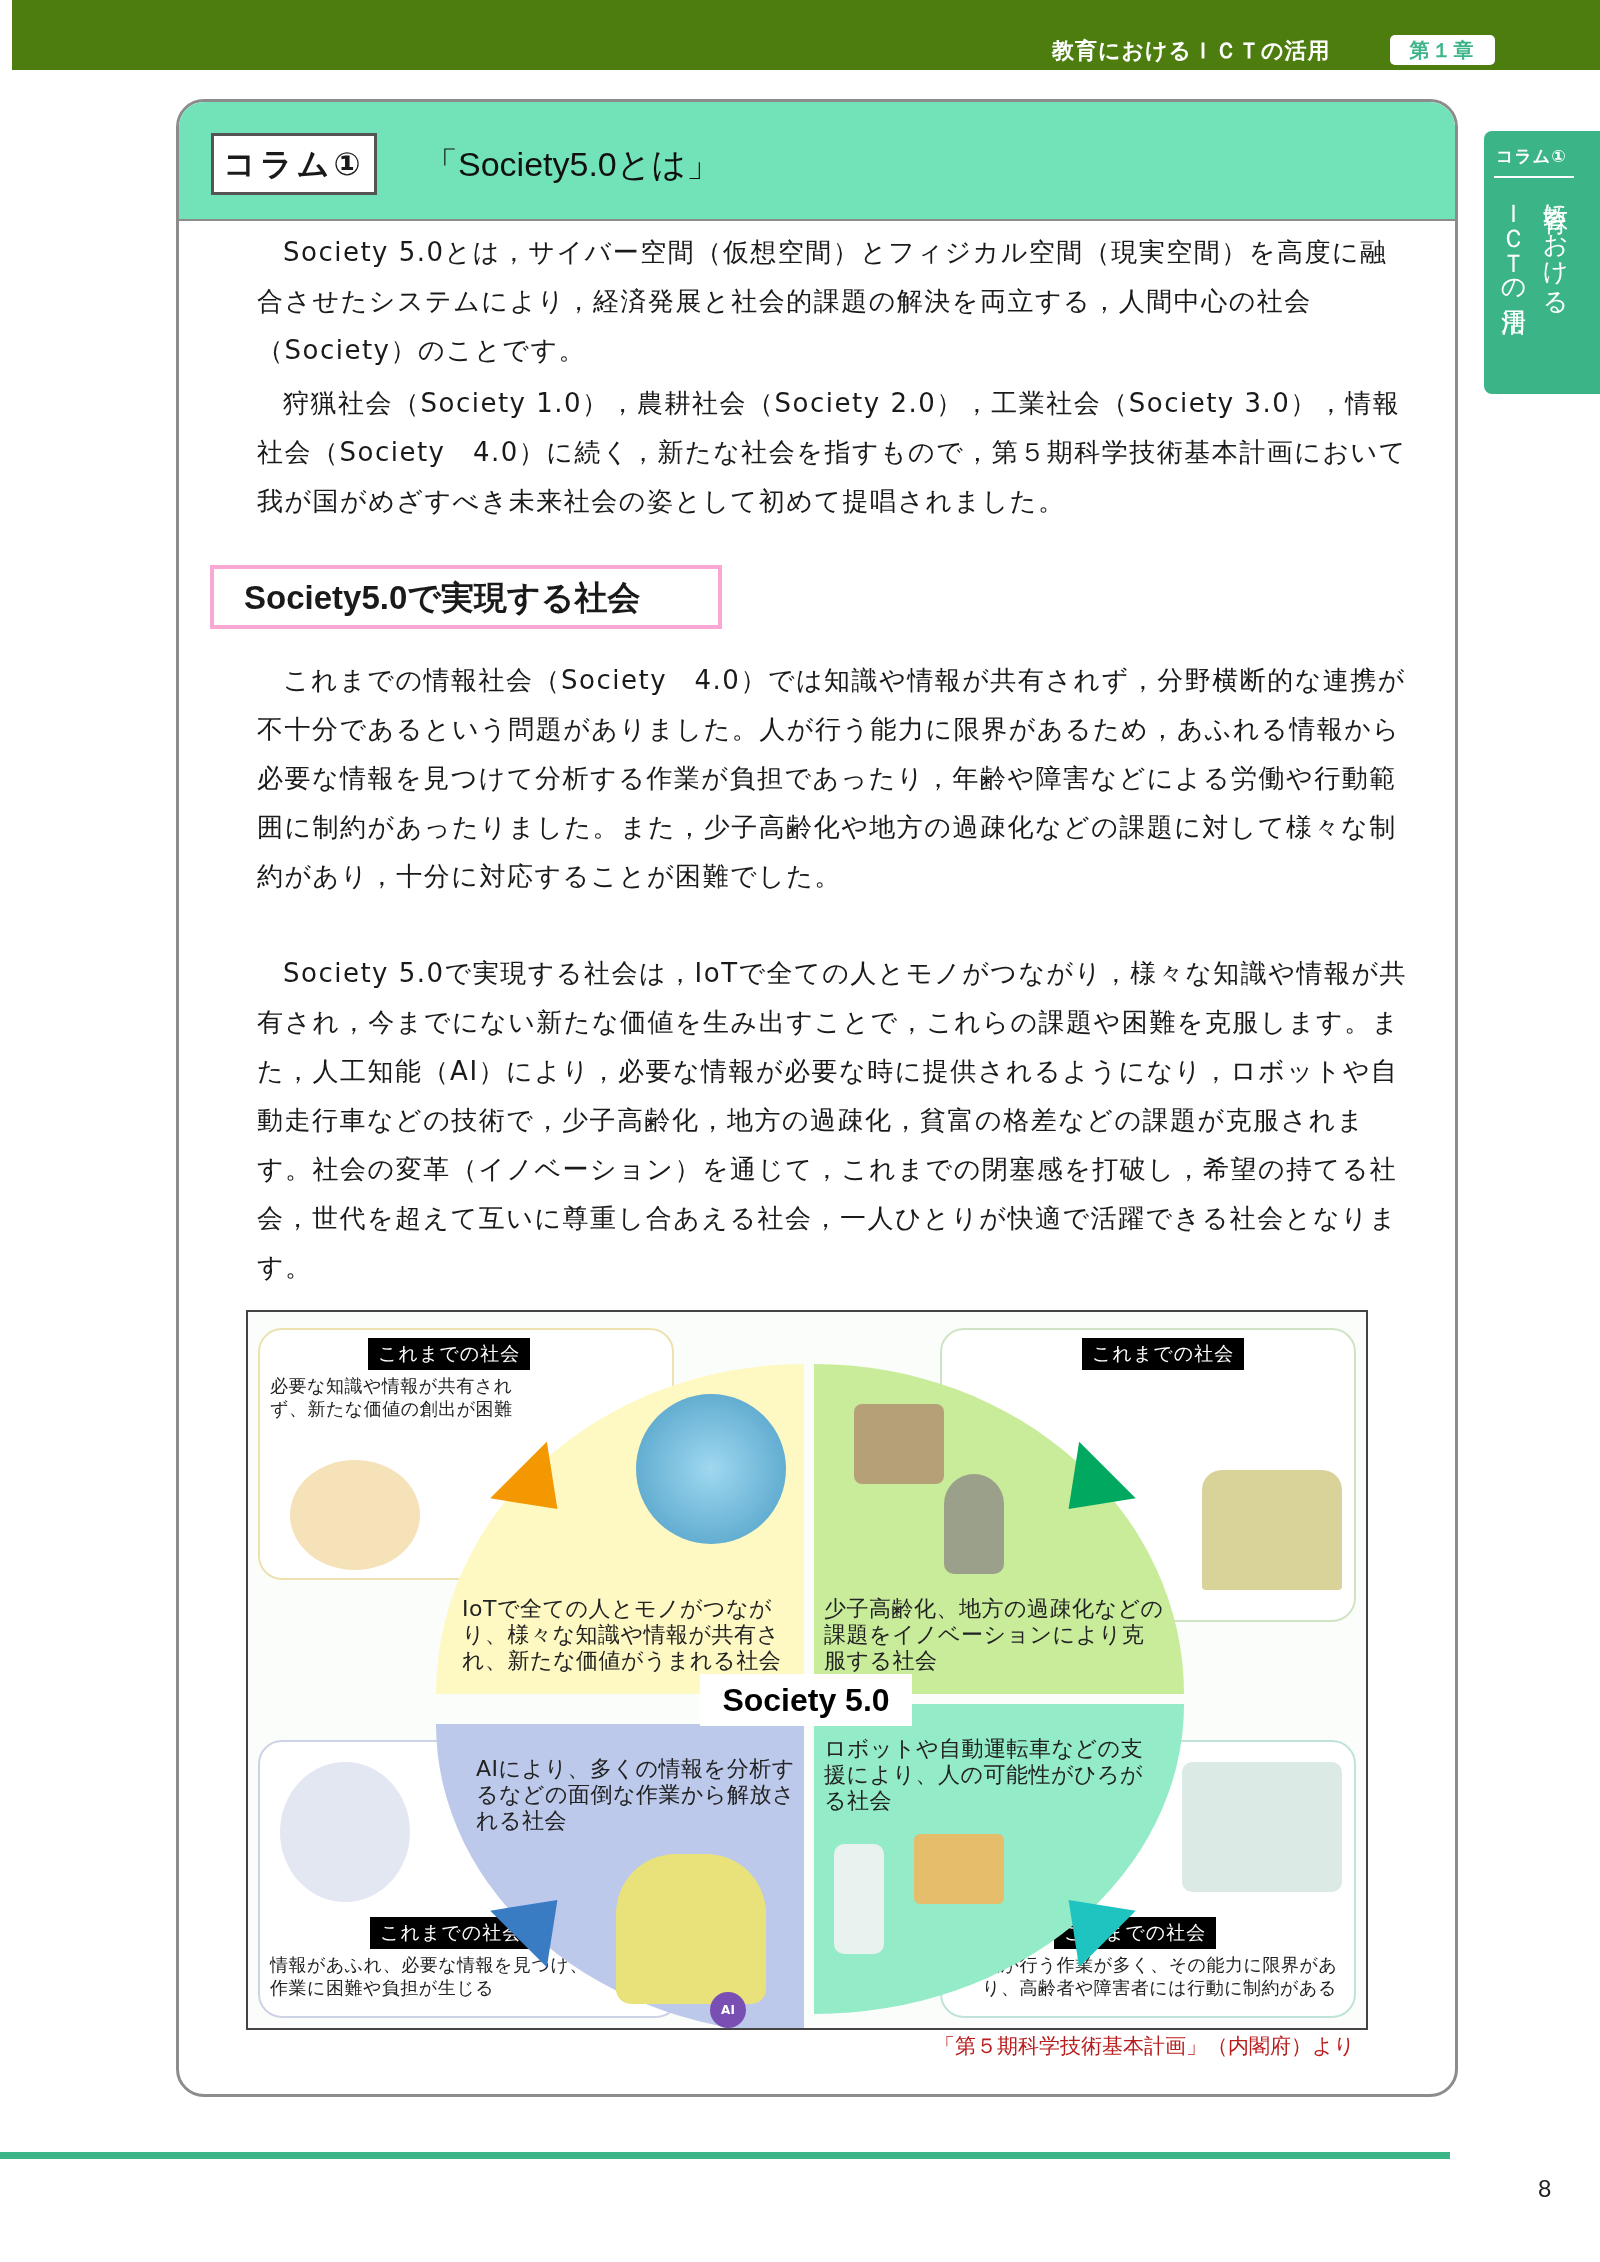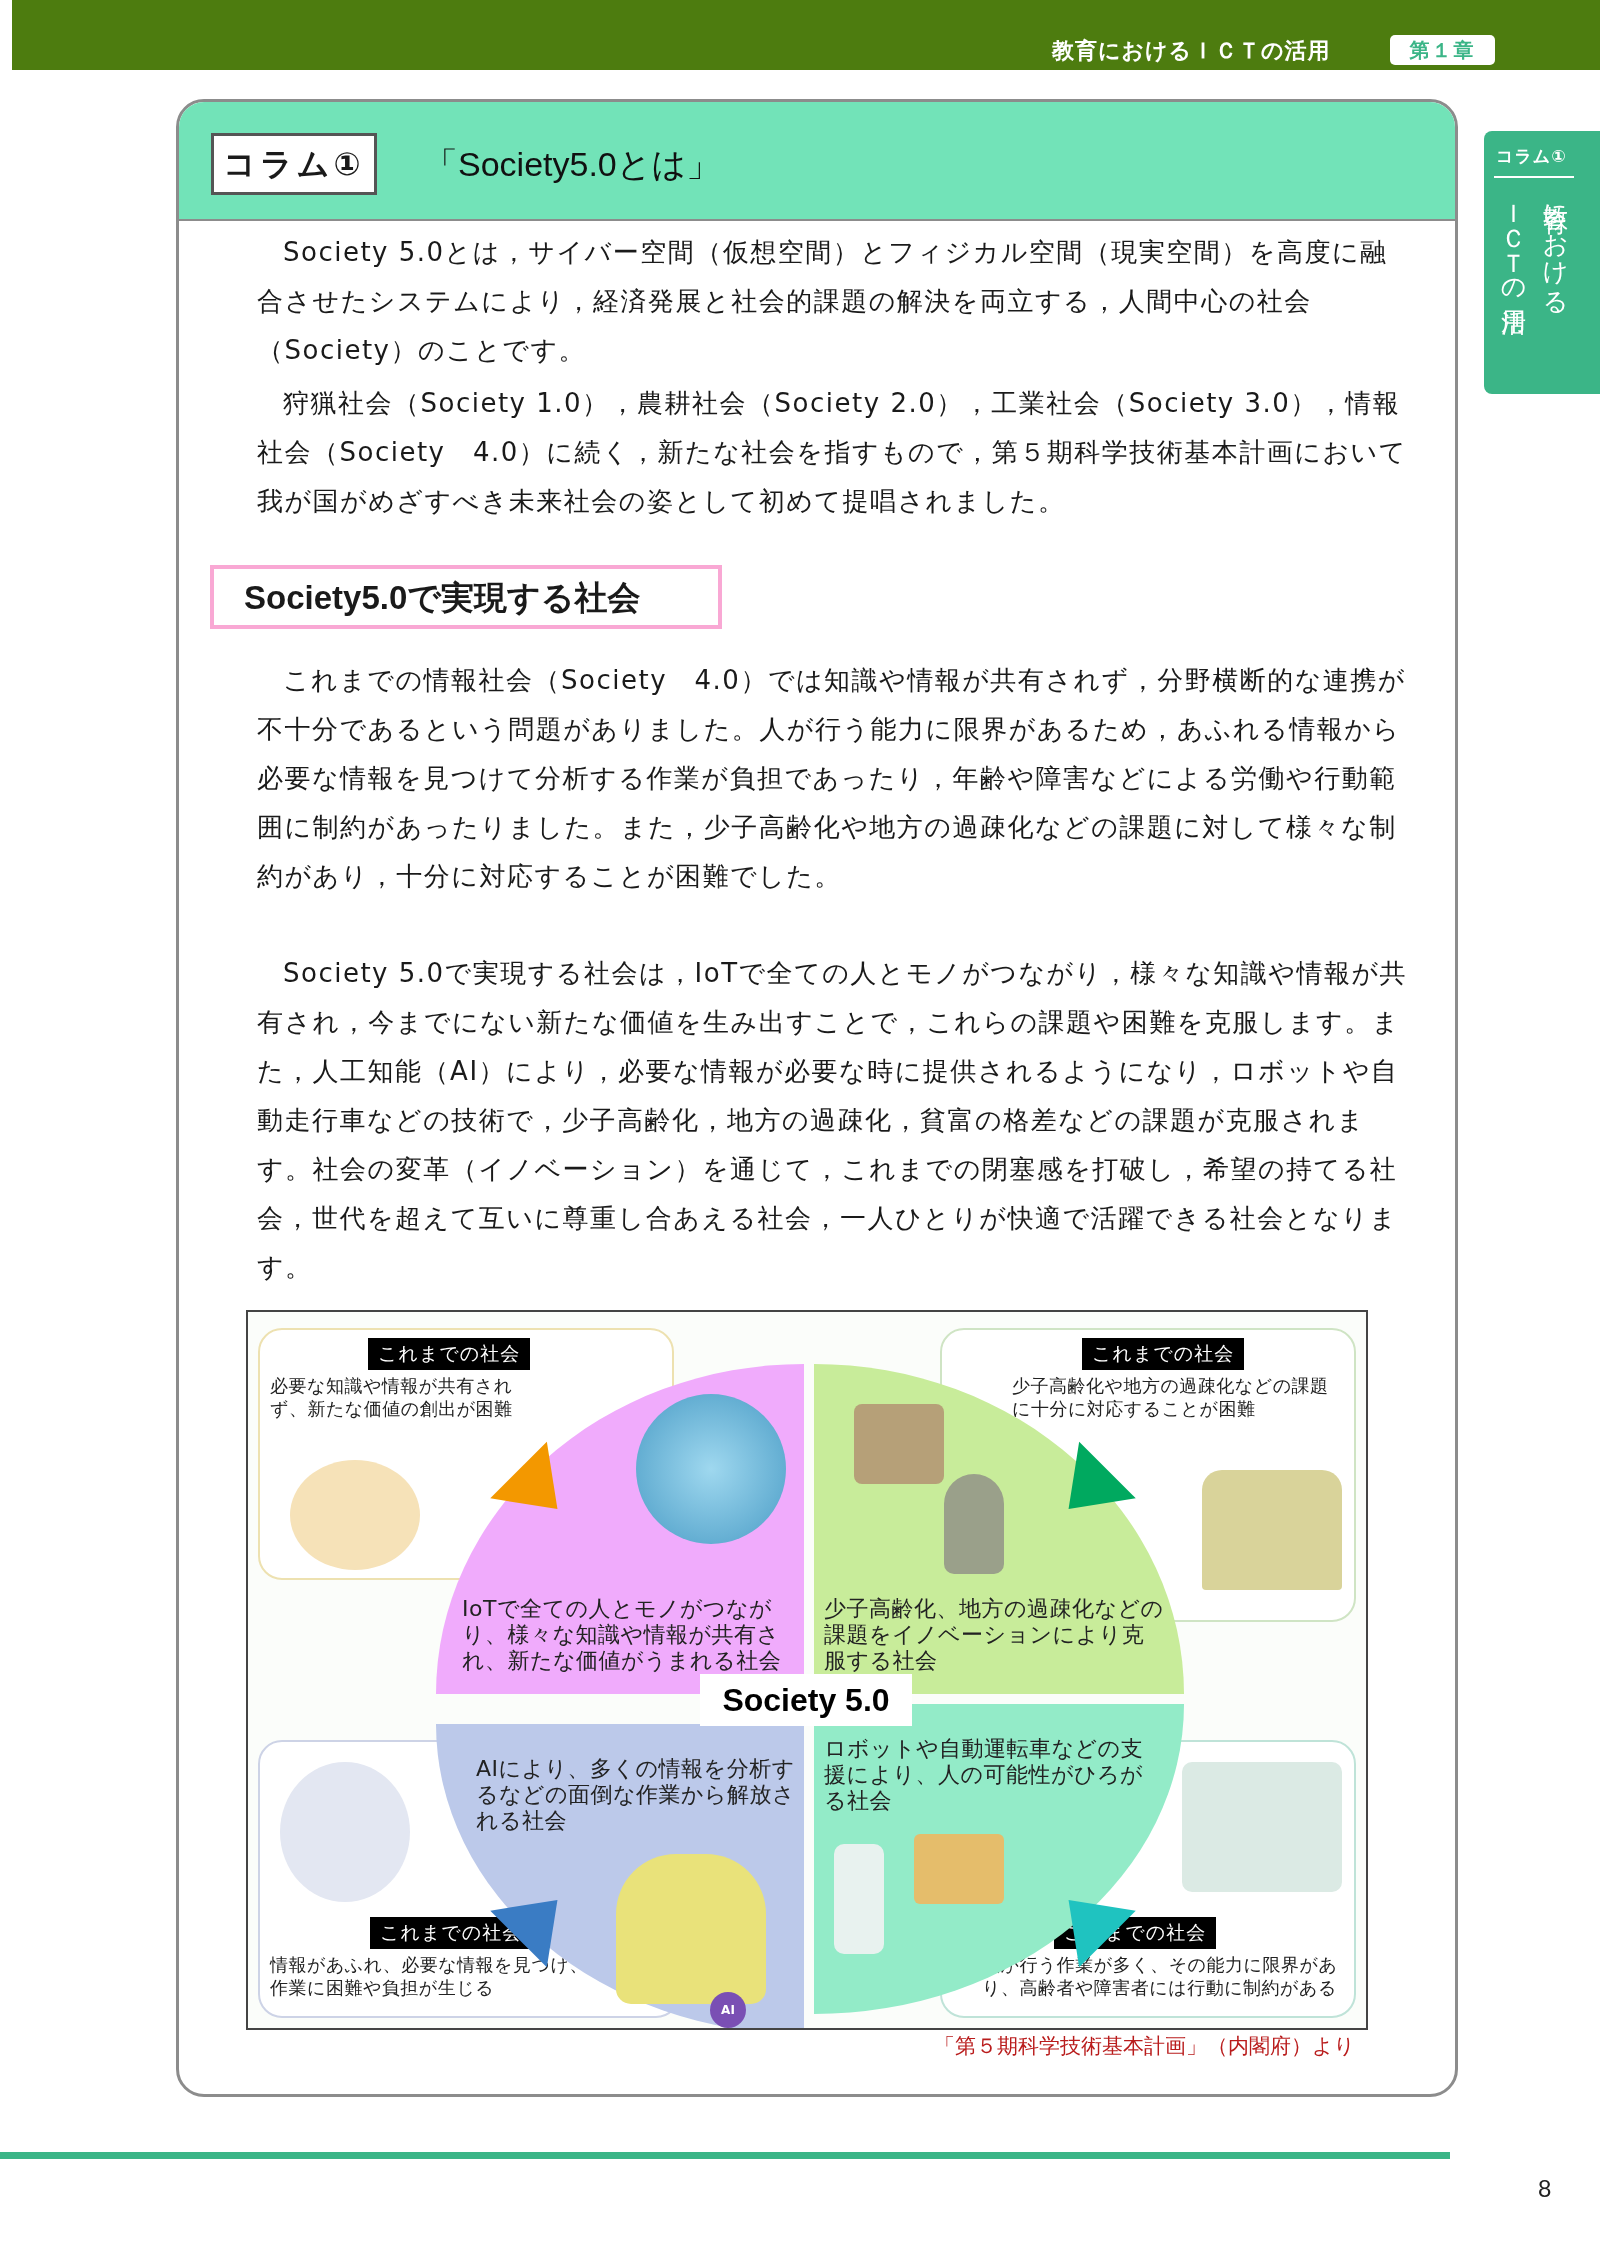--- a/index.html
+++ b/index.html
@@ -95,21 +95,21 @@
 
   .old-tag {
     position:absolute; background:#000; color:#fff; font-size:19px;
     padding:3px 10px; letter-spacing:1px;
   }
   .old-text {
     position:absolute; font-size:18px; line-height:23px; color:#222; letter-spacing:0.5px;
   }
 
   .quad { position:absolute; }
-  .quad.q1 { left:188px; top:52px; width:368px; height:330px; background:#f0abfc; border-top-left-radius:368px 330px; }
+  .quad.q1 { left:188px; top:52px; width:368px; height:330px; background:#fef9c3; border-top-left-radius:368px 330px; }
   .quad.q2 { left:566px; top:52px; width:370px; height:330px; background:#c8ec9a; border-top-right-radius:370px 330px; }
   .quad.q3 { left:188px; top:392px; width:368px; height:310px; background:#bcc9ea; border-bottom-left-radius:368px 310px;margin-top:20px; }
   .quad.q4 { left:566px; top:392px; width:370px; height:310px; background:#93ebc8; border-bottom-right-radius:370px 310px; }
 
   .quad-text {
     position:absolute; font-size:22px; line-height:26px; color:#222; letter-spacing:0.5px;
   }
   .center-label {
     position:absolute; left:452px; top:362px; width:212px; height:52px;
     background:#fff; color:#000000; font-weight:bold; font-size:32px;
@@ -167,21 +167,20 @@
 
   <div class="figure">
 
     <div class="panel tl">
       <div class="old-tag" style="left:108px;top:8px;">これまでの社会</div>
       <div class="old-text" style="left:10px;top:44px;width:262px;">必要な知識や情報が共有されず、新たな価値の創出が困難</div>
       <div class="illus" style="left:30px;top:130px;width:130px;height:110px;background:#f6e2b8;"></div>
     </div>
     <div class="panel tr">
       <div class="old-tag" style="left:140px;top:8px;">これまでの社会</div>
-      <div class="old-text" style="left:70px;top:44px;width:330px;">少子高齢化や地方の過疎化などの課題に十分に対応することが困難</div>
       <div class="illus" style="left:260px;top:140px;width:140px;height:120px;background:#d9d39a;border-radius:20px 20px 4px 4px;"></div>
     </div>
     <div class="panel bl">
       <div class="illus" style="left:20px;top:20px;width:130px;height:140px;background:#e3e7f2;"></div>
       <div class="old-tag" style="left:110px;top:175px;">これまでの社会</div>
       <div class="old-text" style="left:10px;top:211px;width:400px;">情報があふれ、必要な情報を見つけ、分析する作業に困難や負担が生じる</div>
     </div>
     <div class="panel br">
       <div class="illus" style="left:240px;top:20px;width:160px;height:130px;background:#dbeae4;border-radius:10px;"></div>
       <div class="old-tag" style="left:112px;top:175px;">これまでの社会</div>

